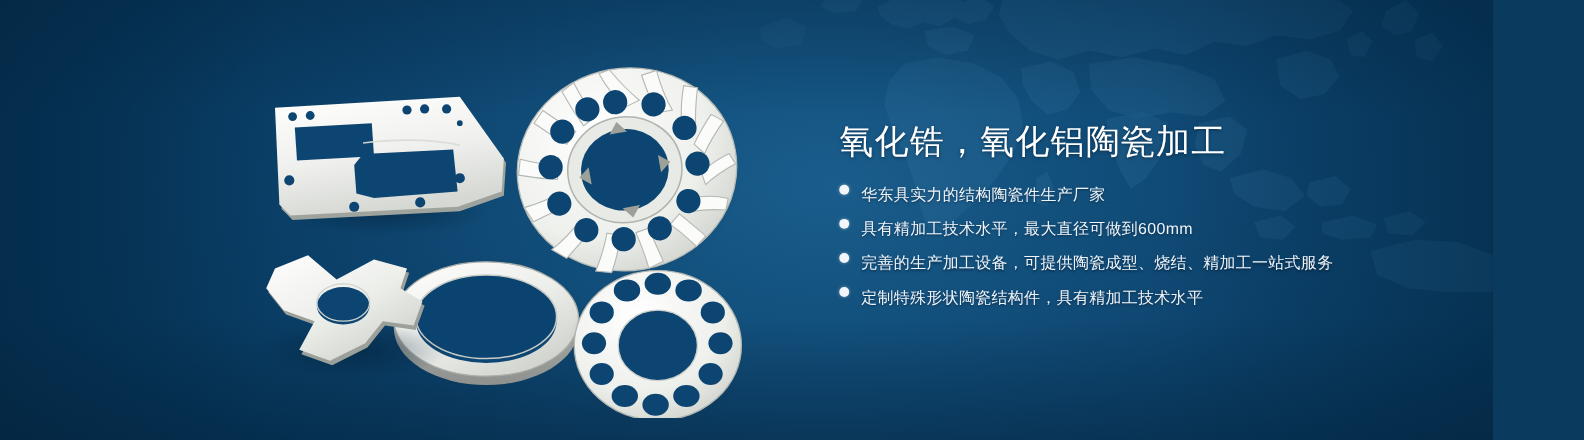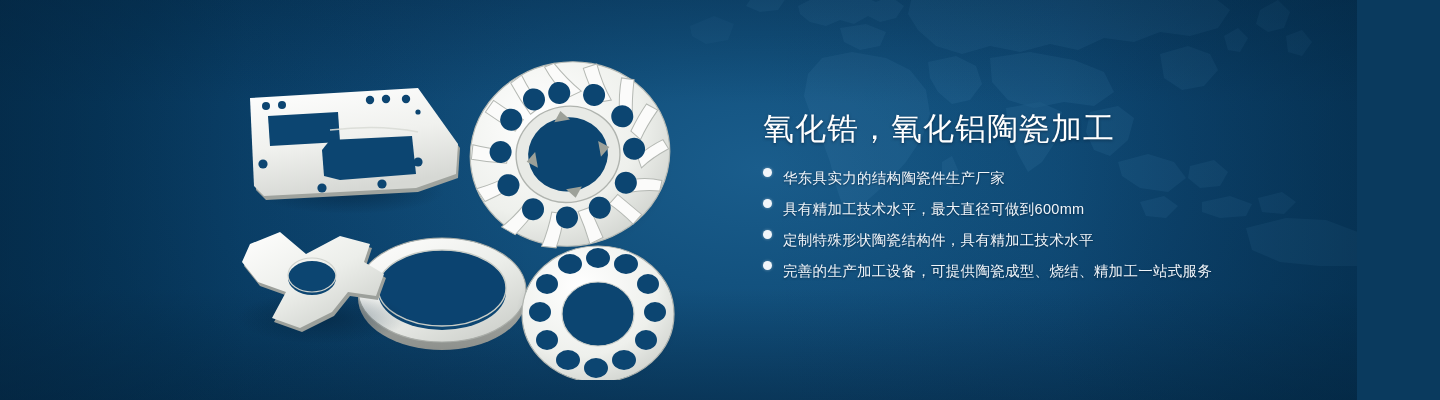--- a/index.html
+++ b/index.html
@@ -303,22 +303,22 @@
       <li class="bullet">
         <span class="bullet-dot"></span>
         <span class="bullet-text">华东具实力的结构陶瓷件生产厂家</span>
       </li>
       <li class="bullet">
         <span class="bullet-dot"></span>
         <span class="bullet-text">具有精加工技术水平，最大直径可做到600mm</span>
       </li>
       <li class="bullet">
         <span class="bullet-dot"></span>
-        <span class="bullet-text">定制特殊形状陶瓷结构件，具有精加工技术水平</span>
+        <span class="bullet-text">完善的生产加工设备，可提供陶瓷成型、烧结、精加工一站式服务</span>
       </li>
       <li class="bullet">
         <span class="bullet-dot"></span>
-        <span class="bullet-text">完善的生产加工设备，可提供陶瓷成型、烧结、精加工一站式服务</span>
+        <span class="bullet-text">定制特殊形状陶瓷结构件，具有精加工技术水平</span>
       </li>
     </ul>
   </div>
 
 </div>
 
 </body></html>

